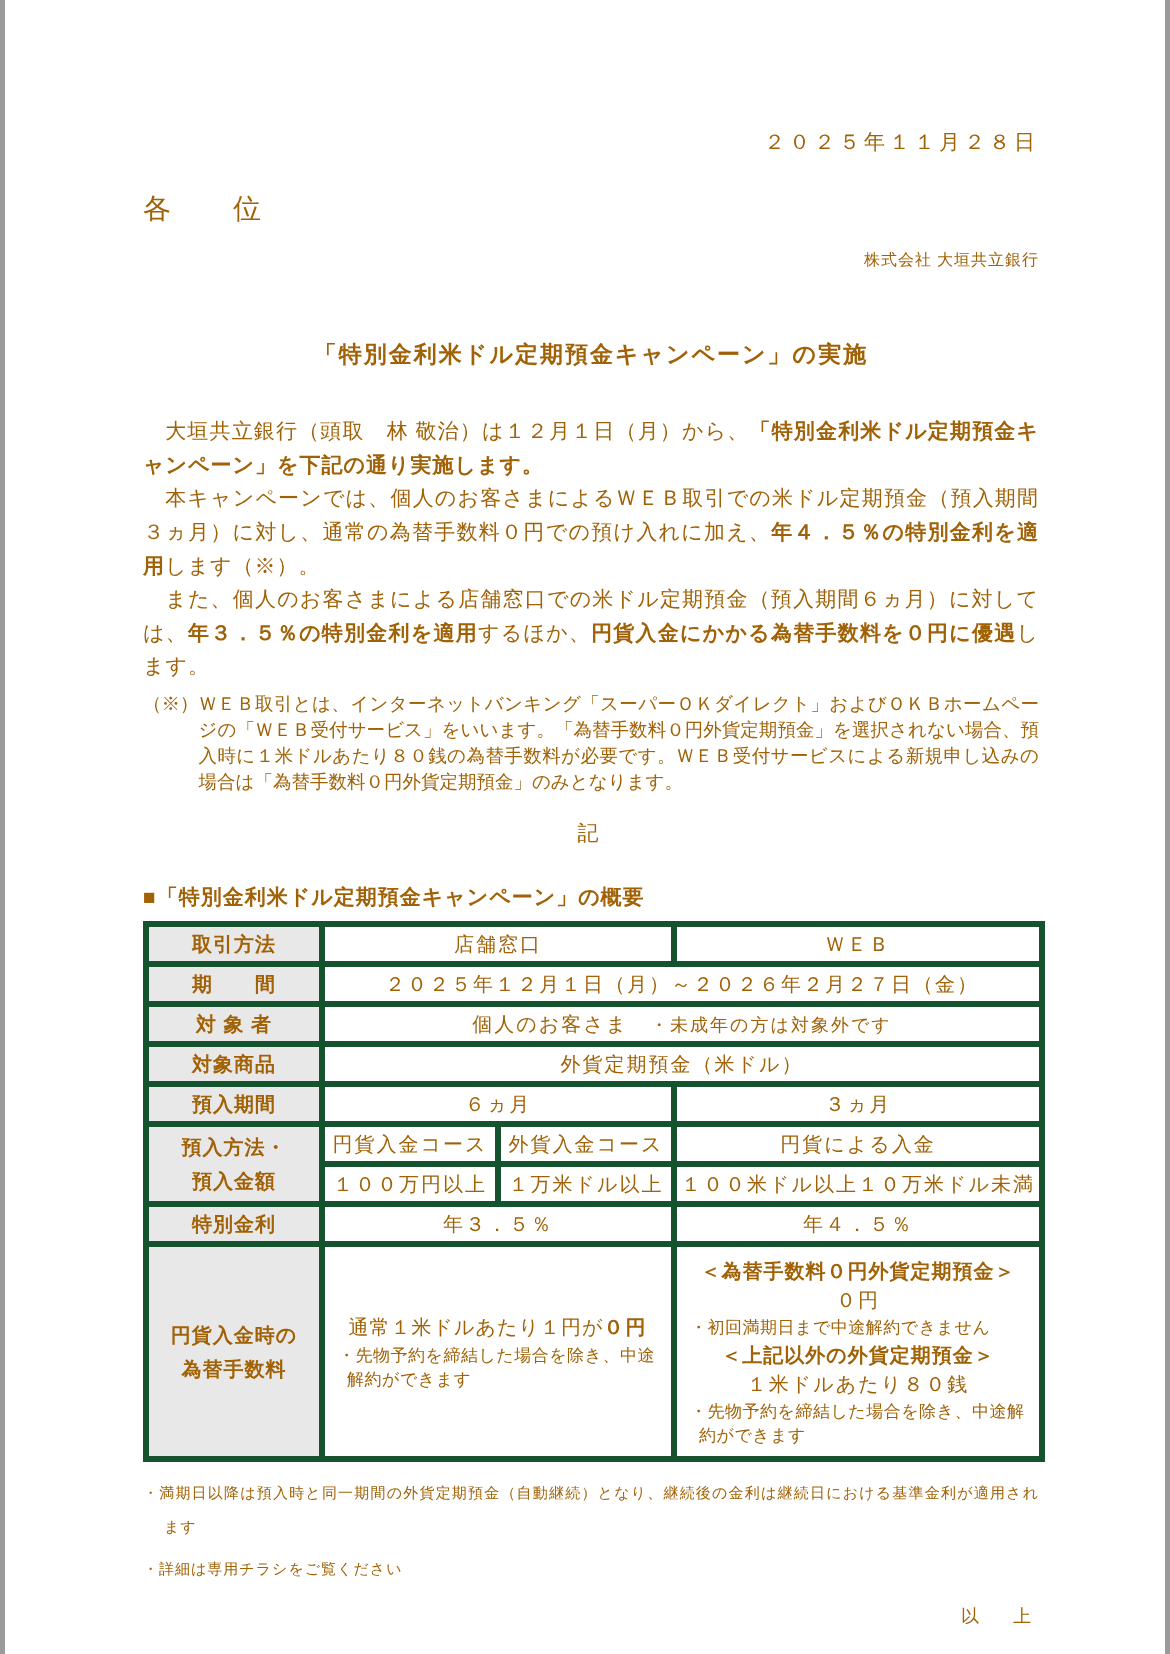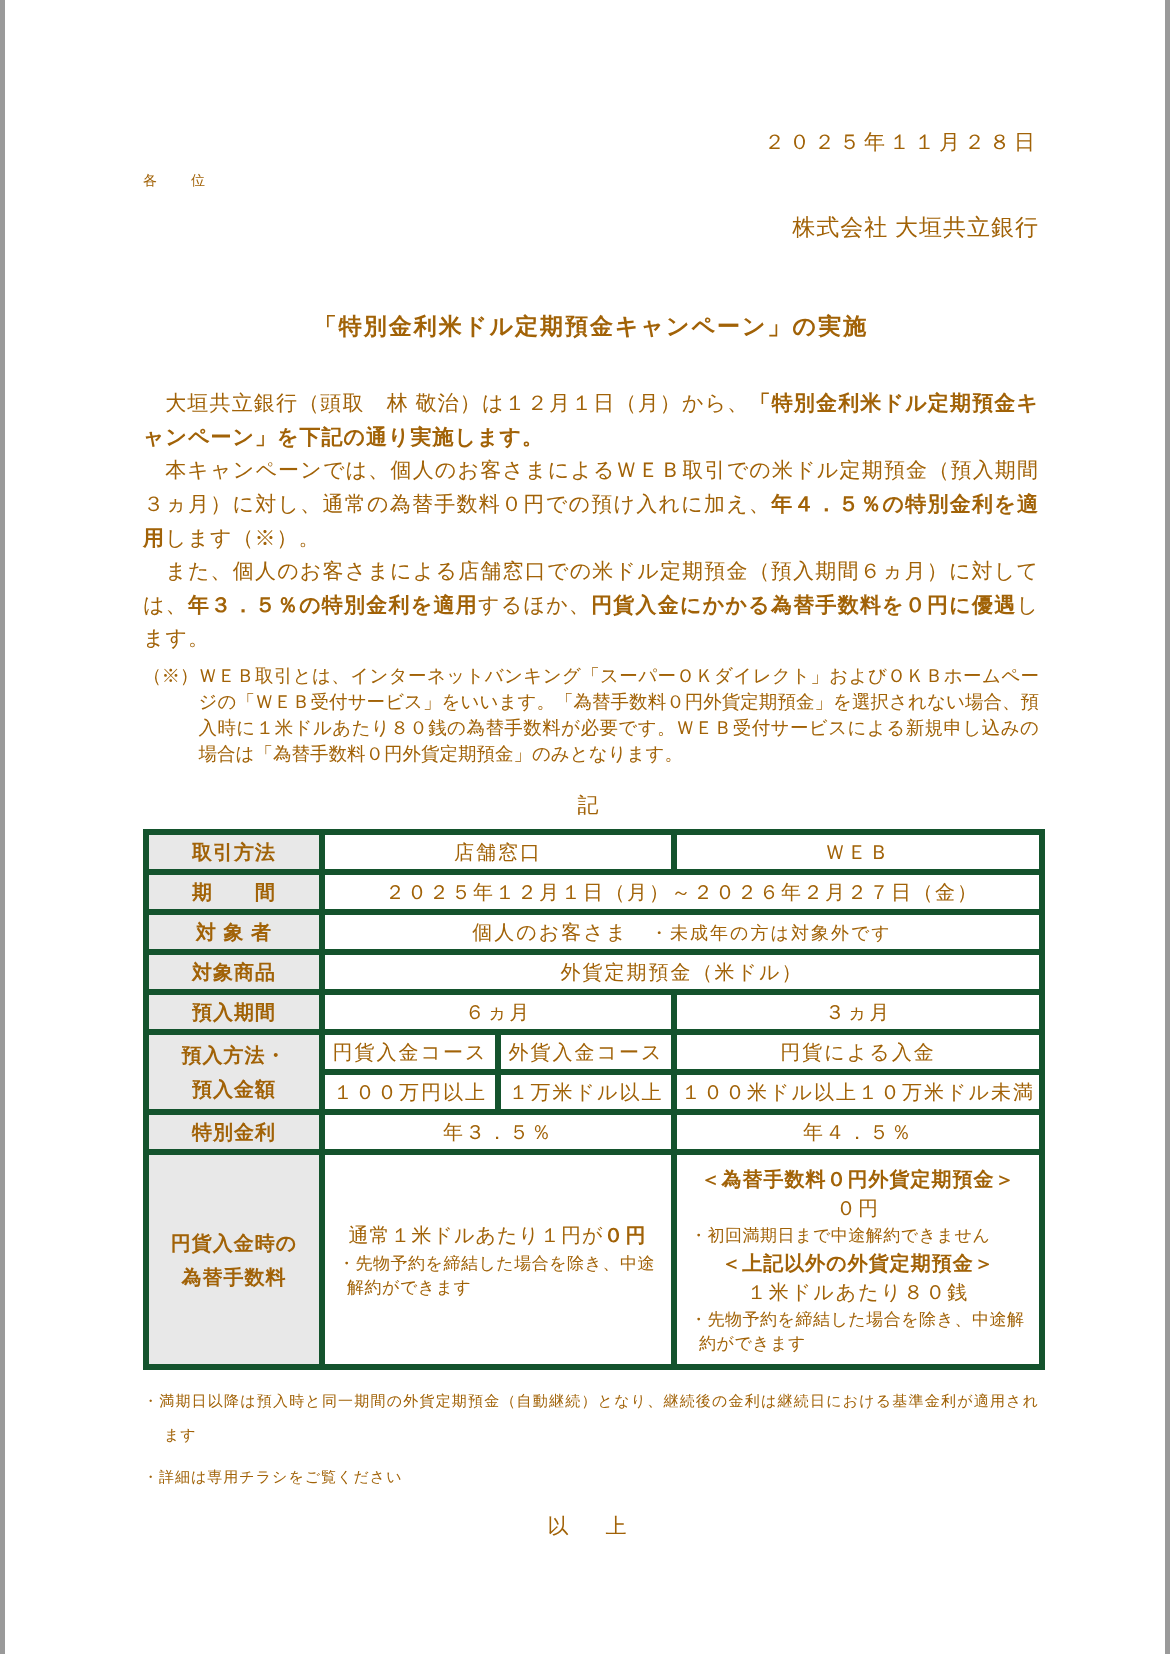--- a/index.html
+++ b/index.html
@@ -9,22 +9,22 @@
     width:1160px; height:1654px;
     margin:0 auto;
     background:#ffffff;
     color:#a16207;
     font-family:"Liberation Serif","DejaVu Serif",serif;
     overflow:hidden;
   }
   .content { position:absolute; left:138px; top:0; width:896px; }
 
   .date { margin-top:128px; text-align:right; font-size:21px; letter-spacing:4px; }
-  .addressee { margin-top:16px; font-size:14px; letter-spacing:2px; }
-  .company { margin-top:22px; text-align:right; font-size:23px; letter-spacing:1px; }
+  .addressee { margin-top:34px; font-size:28px; letter-spacing:2px; }
+  .company { margin-top:22px; text-align:right; font-size:16px; letter-spacing:1px; }
 
   .title {
     margin-top:68px; text-align:center;
     font-family:"Liberation Sans","DejaVu Sans",sans-serif;
     font-weight:700; font-size:23px; letter-spacing:2px;
   }
 
   .body { margin-top:44px; font-size:21px; line-height:33px; text-align:justify; letter-spacing:1px; }
   .body p { margin:0; }
   .gb { font-family:"Liberation Sans","DejaVu Sans",sans-serif; font-weight:700; }
@@ -74,21 +74,21 @@
     padding-left:18px; text-indent:-9px; margin-top:2px;
   }
   td.fee-web { vertical-align:middle; padding:6px 10px; }
   .fee-h { text-align:center; font-family:"Liberation Sans","DejaVu Sans",sans-serif; font-weight:700; font-size:20px; line-height:30px; letter-spacing:1px; }
   .fee-v { text-align:center; font-size:20px; line-height:28px; letter-spacing:2px; }
 
   .notes { margin-top:14px; font-size:15px; line-height:34px; letter-spacing:1px; }
   .note { padding-left:21px; text-indent:-21px; text-align:justify; }
   .note + .note { margin-top:8px; }
 
-  .closing { margin-top:18px; text-align:center; font-size:21px; letter-spacing:8px; }
+  .closing { margin-top:18px; text-align:right; font-size:18px; letter-spacing:8px; }
 </style>
 </head>
 <body>
 
 <div class="page">
   <div class="content">
 
     <div class="date">２０２５年１１月２８日</div>
     <div class="addressee">各　　位</div>
     <div class="company">株式会社 大垣共立銀行</div>
@@ -101,20 +101,21 @@
       <p><span>　また、個人のお客さまによる店舗窓口での米ドル定期預金（預入期間６ヵ月）に対しては、</span><span class="gb">年３．５％の特別金利を適用</span><span>するほか、</span><span class="gb">円貨入金にかかる為替手数料を０円に優遇</span><span>します。</span></p>
     </div>
 
     <div class="remark">
       <span class="marker">（※）</span>
       <span class="remark-text">ＷＥＢ取引とは、インターネットバンキング「スーパーＯＫダイレクト」およびＯＫＢホームページの「ＷＥＢ受付サービス」をいいます。「為替手数料０円外貨定期預金」を選択されない場合、預入時に１米ドルあたり８０銭の為替手数料が必要です。ＷＥＢ受付サービスによる新規申し込みの場合は「為替手数料０円外貨定期預金」のみとなります。</span>
     </div>
 
     <div class="ki">記</div>
 
+    <div class="section-header">■「特別金利米ドル定期預金キャンペーン」の概要</div>
 
     <table class="campaign">
       <colgroup>
         <col style="width:176px">
           <col style="width:176px">
           <col style="width:176px">
           <col style="width:368px">
       </colgroup>
       <tbody>
           <tr class="r40">

